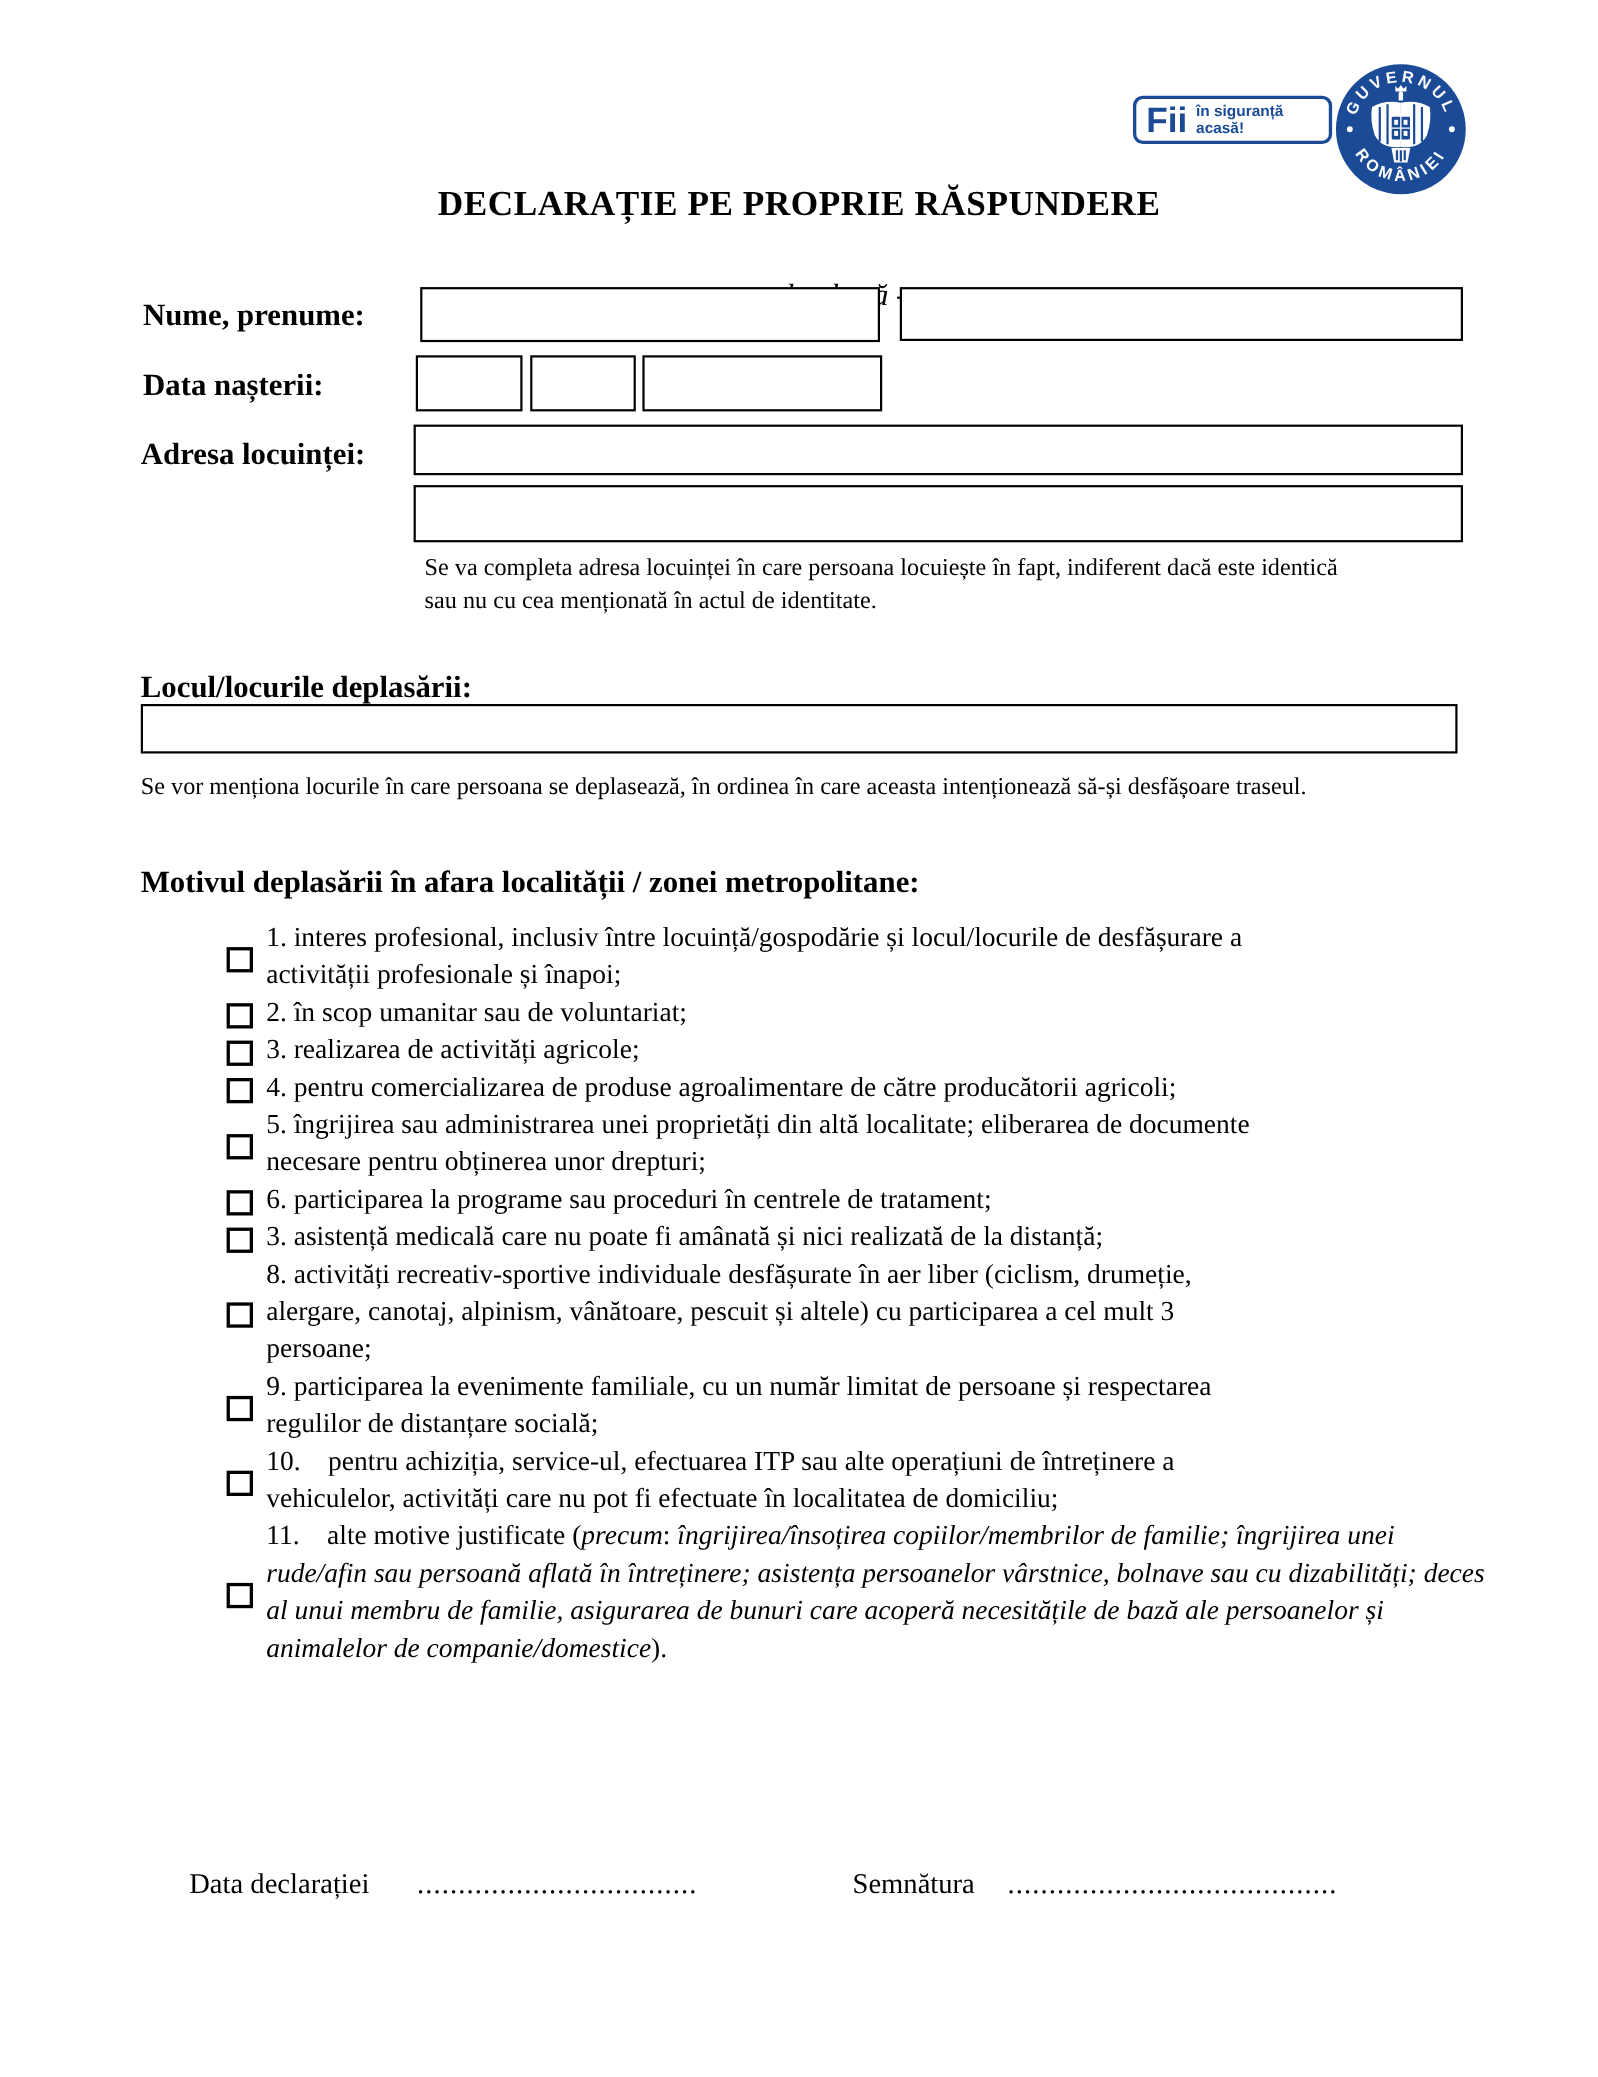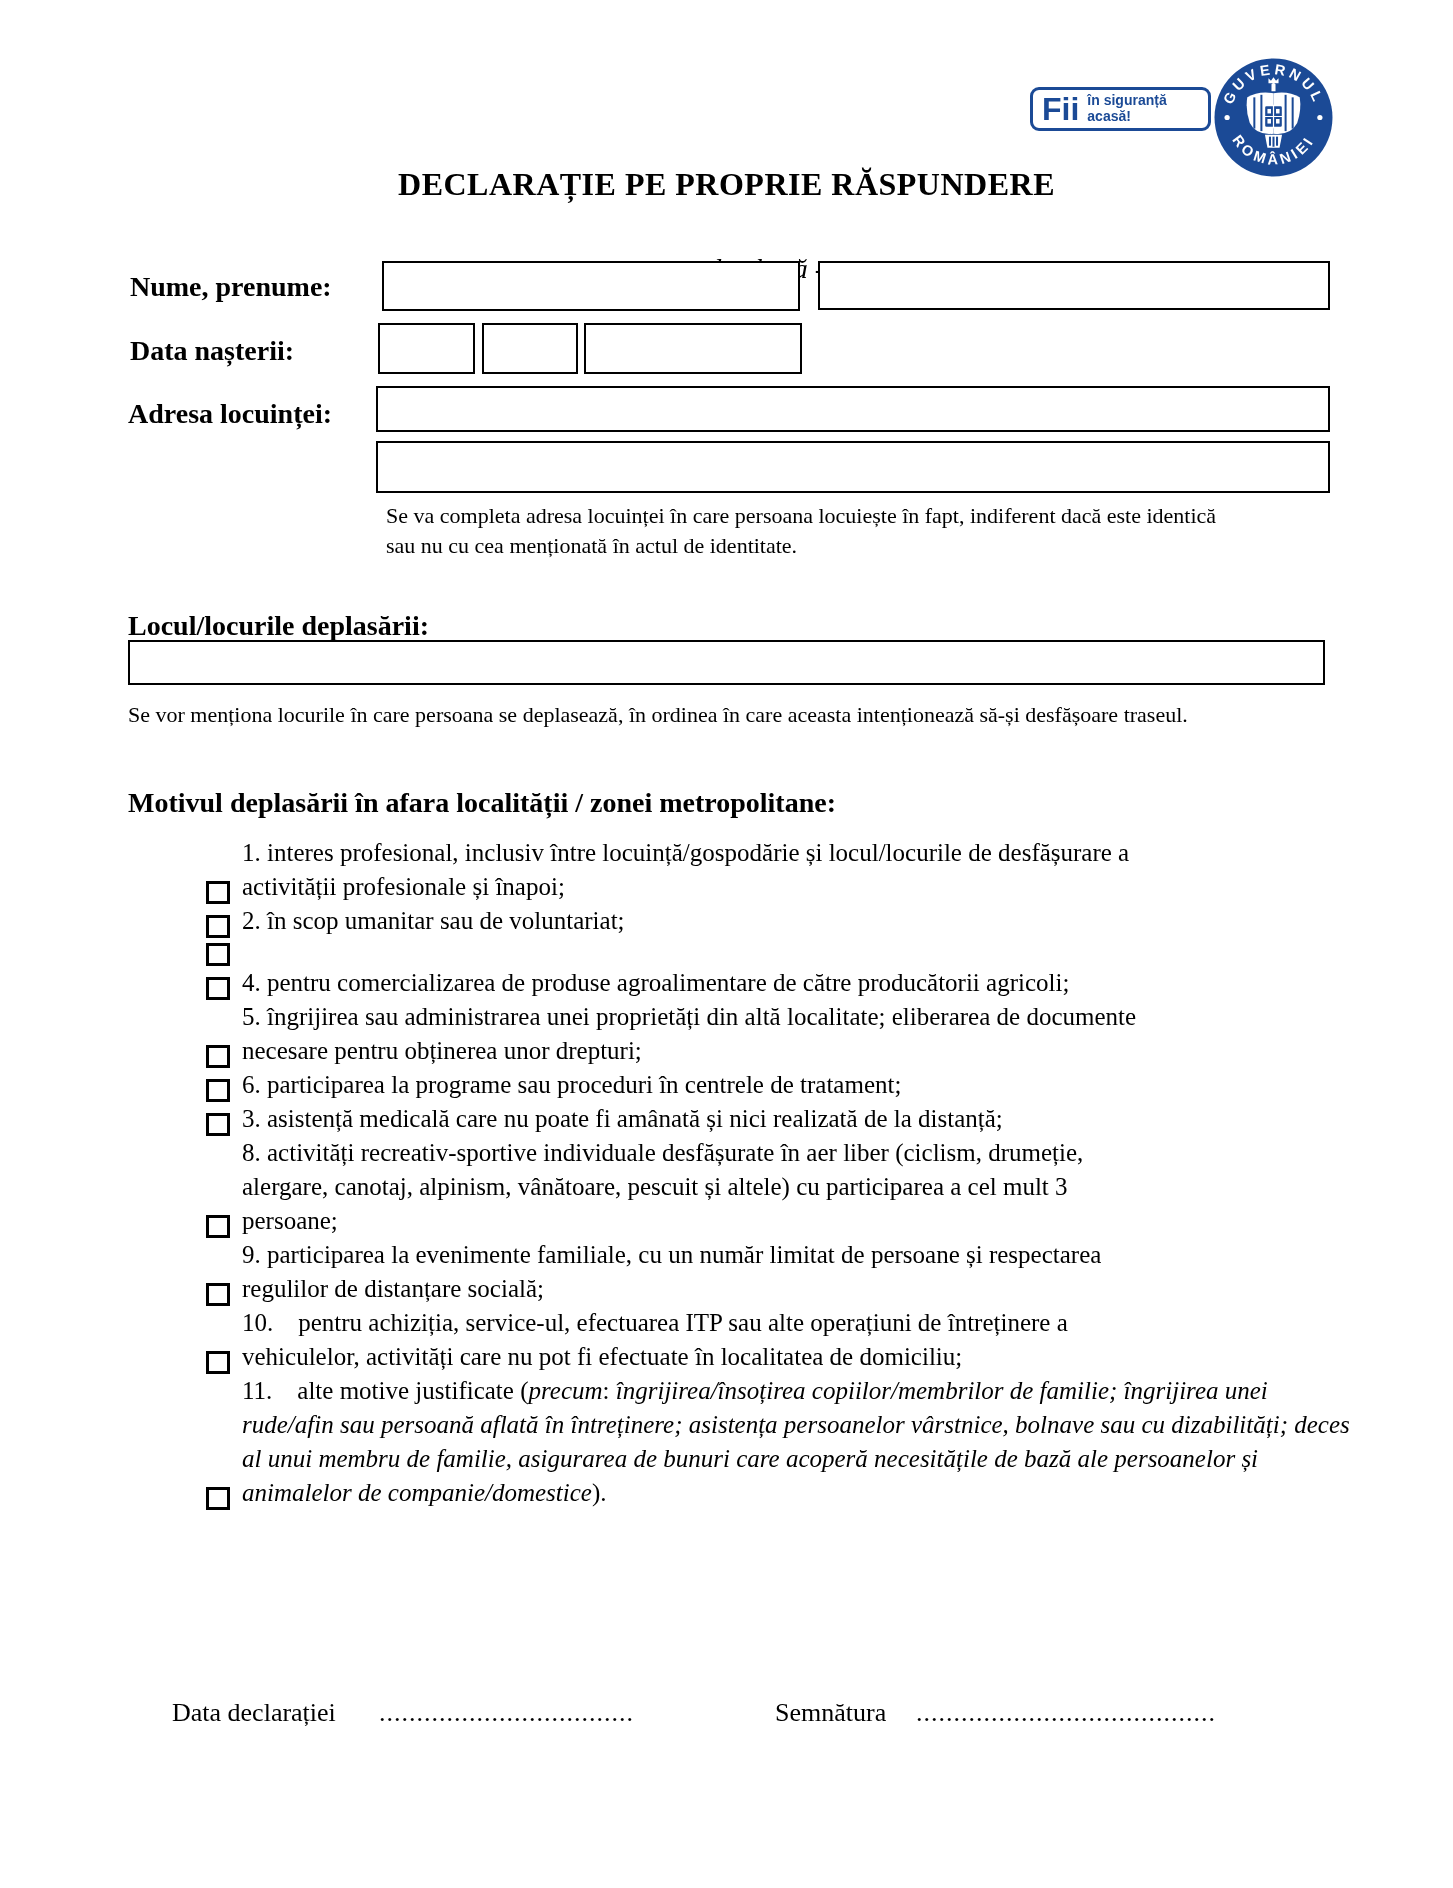--- a/index.html
+++ b/index.html
@@ -44,21 +44,21 @@
     position:absolute;
     border:2px solid #000; background:#fff;
     font-size:26px; font-family:inherit; padding:0 8px;
     outline:none;
   }
   .note { font-size:22px; line-height:30px; white-space:pre-line; }
 
   .section-heading { font-size:28px; font-weight:bold; white-space:nowrap; }
 
   .reasons-list { left:206px; top:836px; width:1160px; }
-  .reason-item { display:flex; align-items:flex-end; }
+  .reason-item { display:flex; align-items:center; }
   .reason-checkbox {
     appearance:none; -webkit-appearance:none;
     width:24px; height:23px; flex:none;
     border:3px solid #000; background:#fff;
     margin:5px 12px 0 0; border-radius:0; cursor:pointer;
   }
   .reason-text {
     font-size:25px; line-height:34px;
     white-space:pre-line; max-width:1108px;
   }
@@ -149,20 +149,21 @@
       <input type="checkbox" class="reason-checkbox" style="">
       <div class="reason-text">1. interes profesional, inclusiv între locuință/gospodărie și locul/locurile de desfășurare a
 activității profesionale și înapoi;</div>
     </div>
     <div class="reason-item">
       <input type="checkbox" class="reason-checkbox" style="">
       <div class="reason-text">2. în scop umanitar sau de voluntariat;</div>
     </div>
     <div class="reason-item">
       <input type="checkbox" class="reason-checkbox" style="">
+      <div class="reason-text">3. realizarea de activități agricole;</div>
     </div>
     <div class="reason-item">
       <input type="checkbox" class="reason-checkbox" style="">
       <div class="reason-text">4. pentru comercializarea de produse agroalimentare de către producătorii agricoli;</div>
     </div>
     <div class="reason-item">
       <input type="checkbox" class="reason-checkbox" style="">
       <div class="reason-text">5. îngrijirea sau administrarea unei proprietăți din altă localitate; eliberarea de documente
 necesare pentru obținerea unor drepturi;</div>
     </div>

